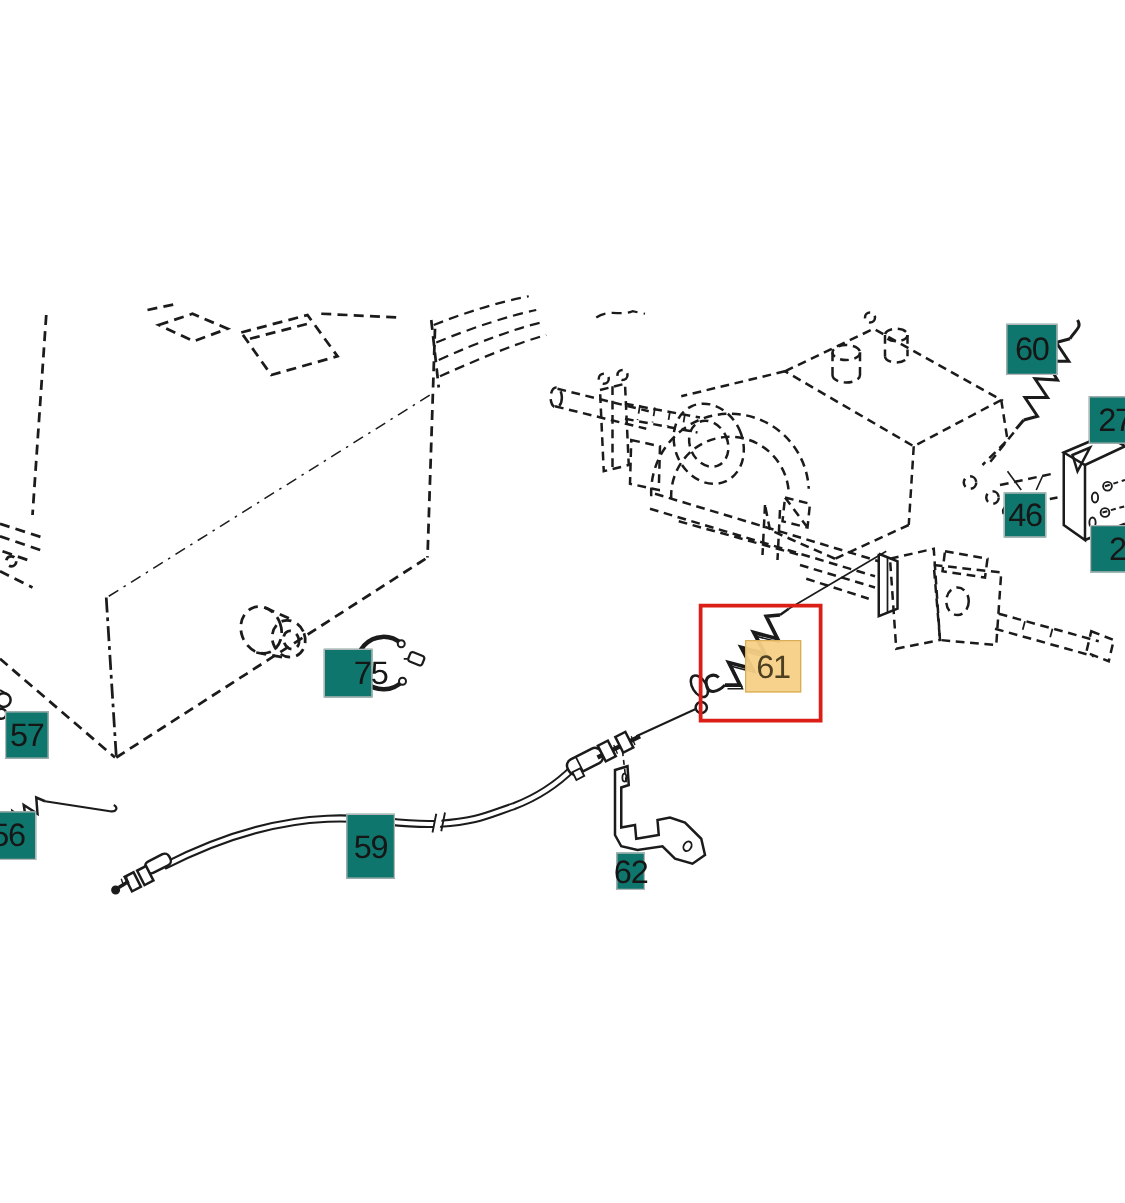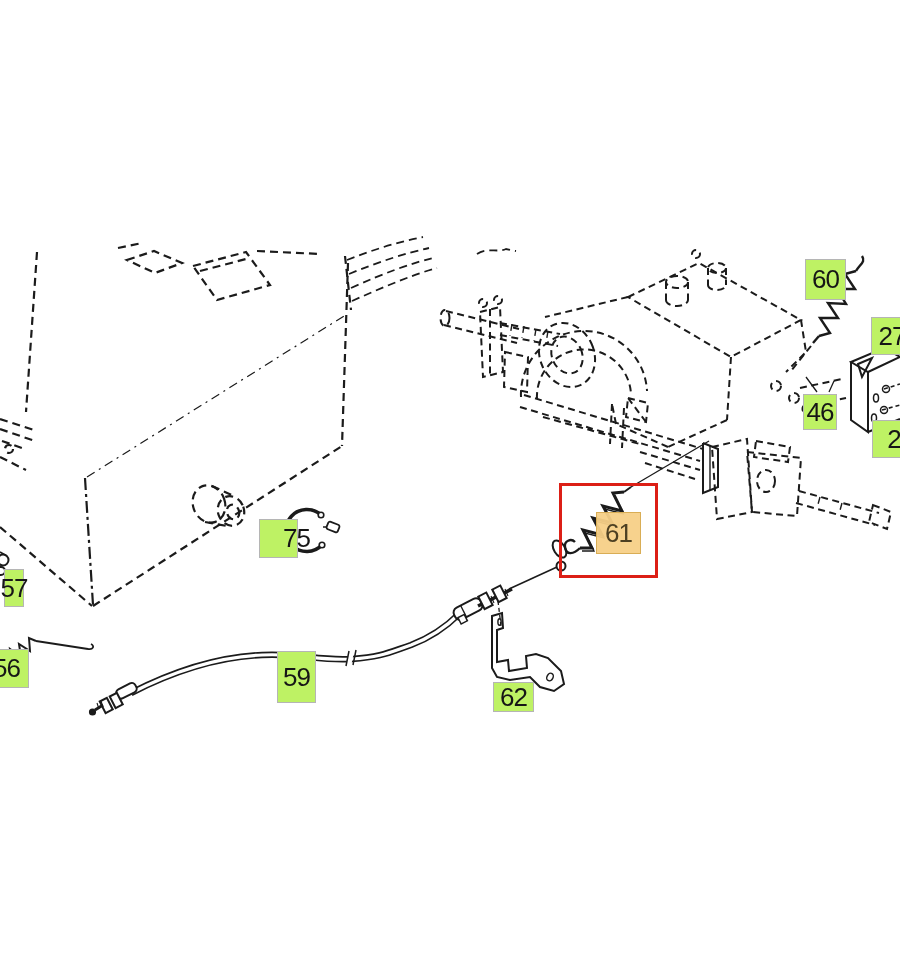--- a/index.html
+++ b/index.html
@@ -1,20 +1,20 @@
 <!DOCTYPE html>
 <html><head>
 <meta charset="utf-8">
 <style>
   html,body{margin:0;padding:0;background:#fff;}
   .screen{position:relative;width:900px;height:962px;background:#ffffff;overflow:hidden;
           font-family:"Liberation Sans",sans-serif;}
   svg.artwork{position:absolute;left:0;top:0;}
   .part-label{position:absolute;display:flex;align-items:center;justify-content:center;
-    border:1.5px solid #b5b5b5;background:#bef264;color:#161616;
+    border:1.5px solid #b5b5b5;background:#0f766e;color:#161616;
     font-family:"Liberation Sans",sans-serif;font-size:26px;letter-spacing:-1px;
     z-index:6;box-sizing:border-box;}
   .part-label.highlight{background:rgba(247,208,135,0.95);border:1px solid #d9ad55;
     color:#4d4022;z-index:7;}
   .highlight-box{position:absolute;border:3.5px solid #dc1f16;background:transparent;
     z-index:5;box-sizing:border-box;}
 </style>
 </head>
 <body>
 
@@ -228,37 +228,37 @@
         <circle cx="886" cy="389" r="3.5" stroke-width="1.5"></circle>
         <circle cx="884" cy="410" r="3.5" stroke-width="1.5"></circle>
       </g>
 
       <path stroke-width="1.3" d="M 817,392 L 806,377 M 829,392 L 834,381"></path>
     </g>
   </svg>
 
   <div class="highlight-box" style="left:559px;top:483px;width:99px;height:95px;"></div>
 
-  <div class="part-label" style="left:4px;top:569px;width:20px;height:38px;">
+  <div class="part-label" style="left:4px;top:569px;width:35px;height:38px;">
     <span>57</span>
   </div>
 
   <div class="part-label" style="left:-16px;top:649px;width:45px;height:39px;">
     <span>56</span>
   </div>
 
   <div class="part-label" style="left:259px;top:519px;width:39px;height:39px;padding-left:36px;">
     <span>75</span>
   </div>
 
   <div class="part-label" style="left:277px;top:651px;width:39px;height:52px;">
     <span>59</span>
   </div>
 
-  <div class="part-label" style="left:493px;top:682px;width:41px;height:30px;">
+  <div class="part-label" style="left:493px;top:682px;width:23px;height:30px;">
     <span>62</span>
   </div>
 
   <div class="part-label highlight" style="left:596px;top:512px;width:45px;height:42px;align-items:center;">
     <span>61</span>
   </div>
 
   <div class="part-label" style="left:805px;top:259px;width:41px;height:41px;">
     <span>60</span>
   </div>

